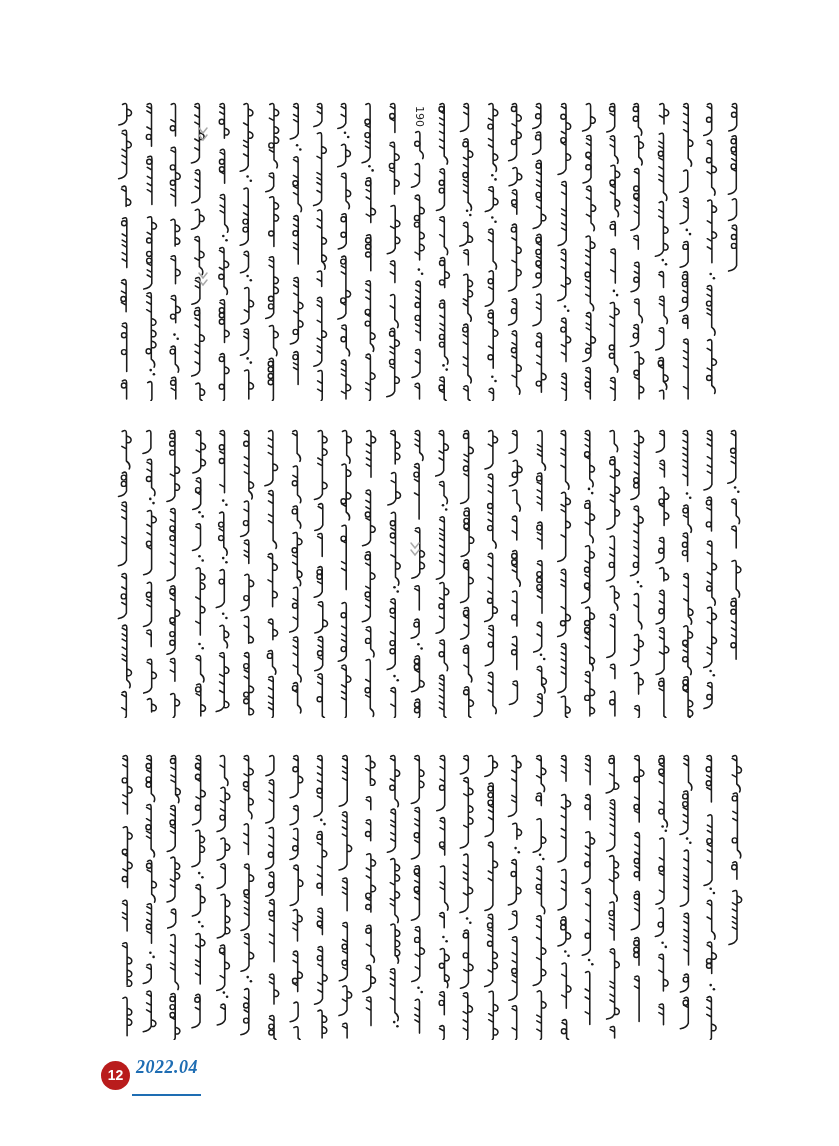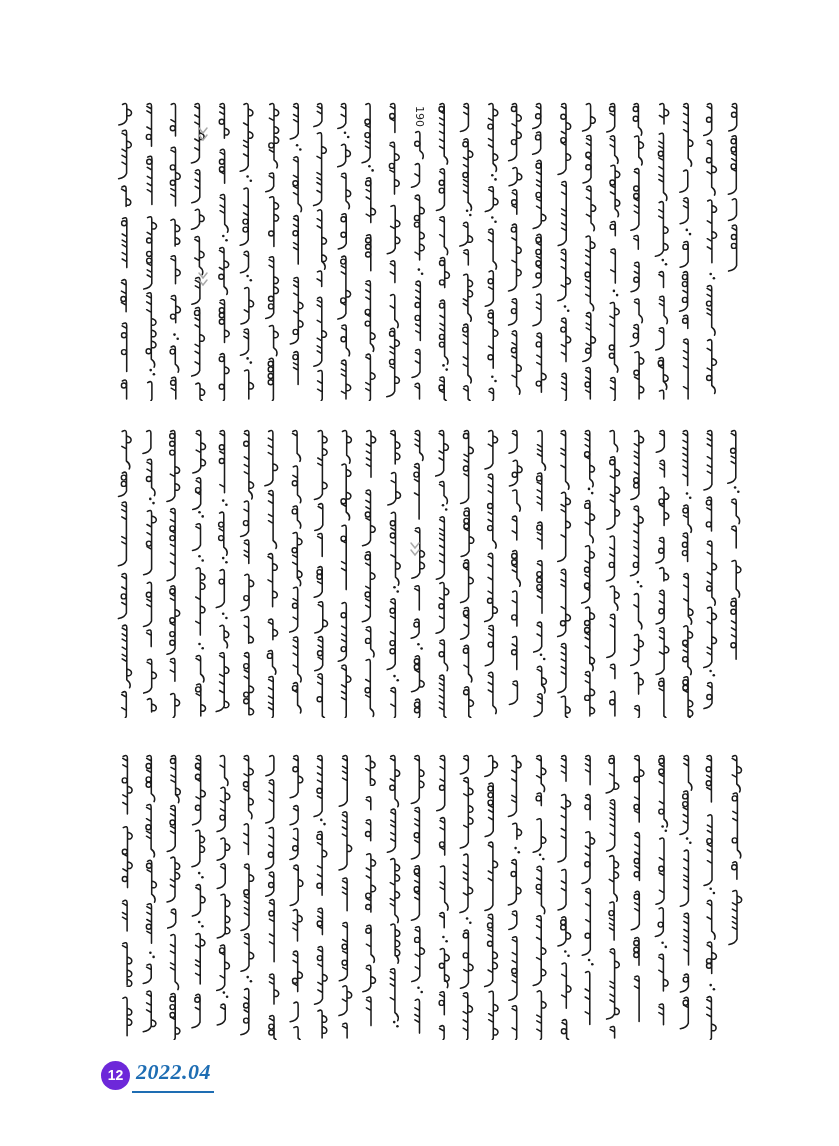--- a/index.html
+++ b/index.html
@@ -23,22 +23,22 @@
     width:29px;height:29px;border-radius:50%;
     color:#ffffff;
     font-family:"Liberation Sans", sans-serif;
     font-weight:bold;font-size:14px;
     position:relative;z-index:2;
   }
   .issue{
     display:inline-block;
     margin-left:2px;
     font-weight:bold;font-style:italic;
-    font-size:22px;letter-spacing:0.5px;
-    padding:0 3px 8px 4px;
+    font-size:18px;letter-spacing:0.5px;
+    padding:0 3px 18px 4px;
     border-bottom:2px solid;
     line-height:1;
     transform:translateY(2px);
   }
 </style>
 </head>
 <body>
 
 <div class="page">
 
@@ -518,19 +518,19 @@
         <circle cx="597.3" cy="89.1" r="2.5"></circle>
         <circle cx="597.0" cy="209.1" r="2.5"></circle>
         <circle cx="597.0" cy="213.7" r="2.5"></circle>
         <circle cx="622.7" cy="46.4" r="2.5"></circle>
         <circle cx="622.7" cy="88.4" r="2.5"></circle>
         <circle cx="622.2" cy="115.3" r="2.5"></circle>
       </g>
     </svg>
 
   <div class="footer">
-    <span class="pagenum-circle" style="background: #6d28d9;">
+    <span class="pagenum-circle" style="background: #b91c1c;">
       <span>12</span>
     </span>
     <span class="issue" style="color: rgb(30, 109, 179); border-bottom-color: rgb(30, 109, 179);">2022.04</span>
   </div>
 
 </div>
 
 </body></html>

